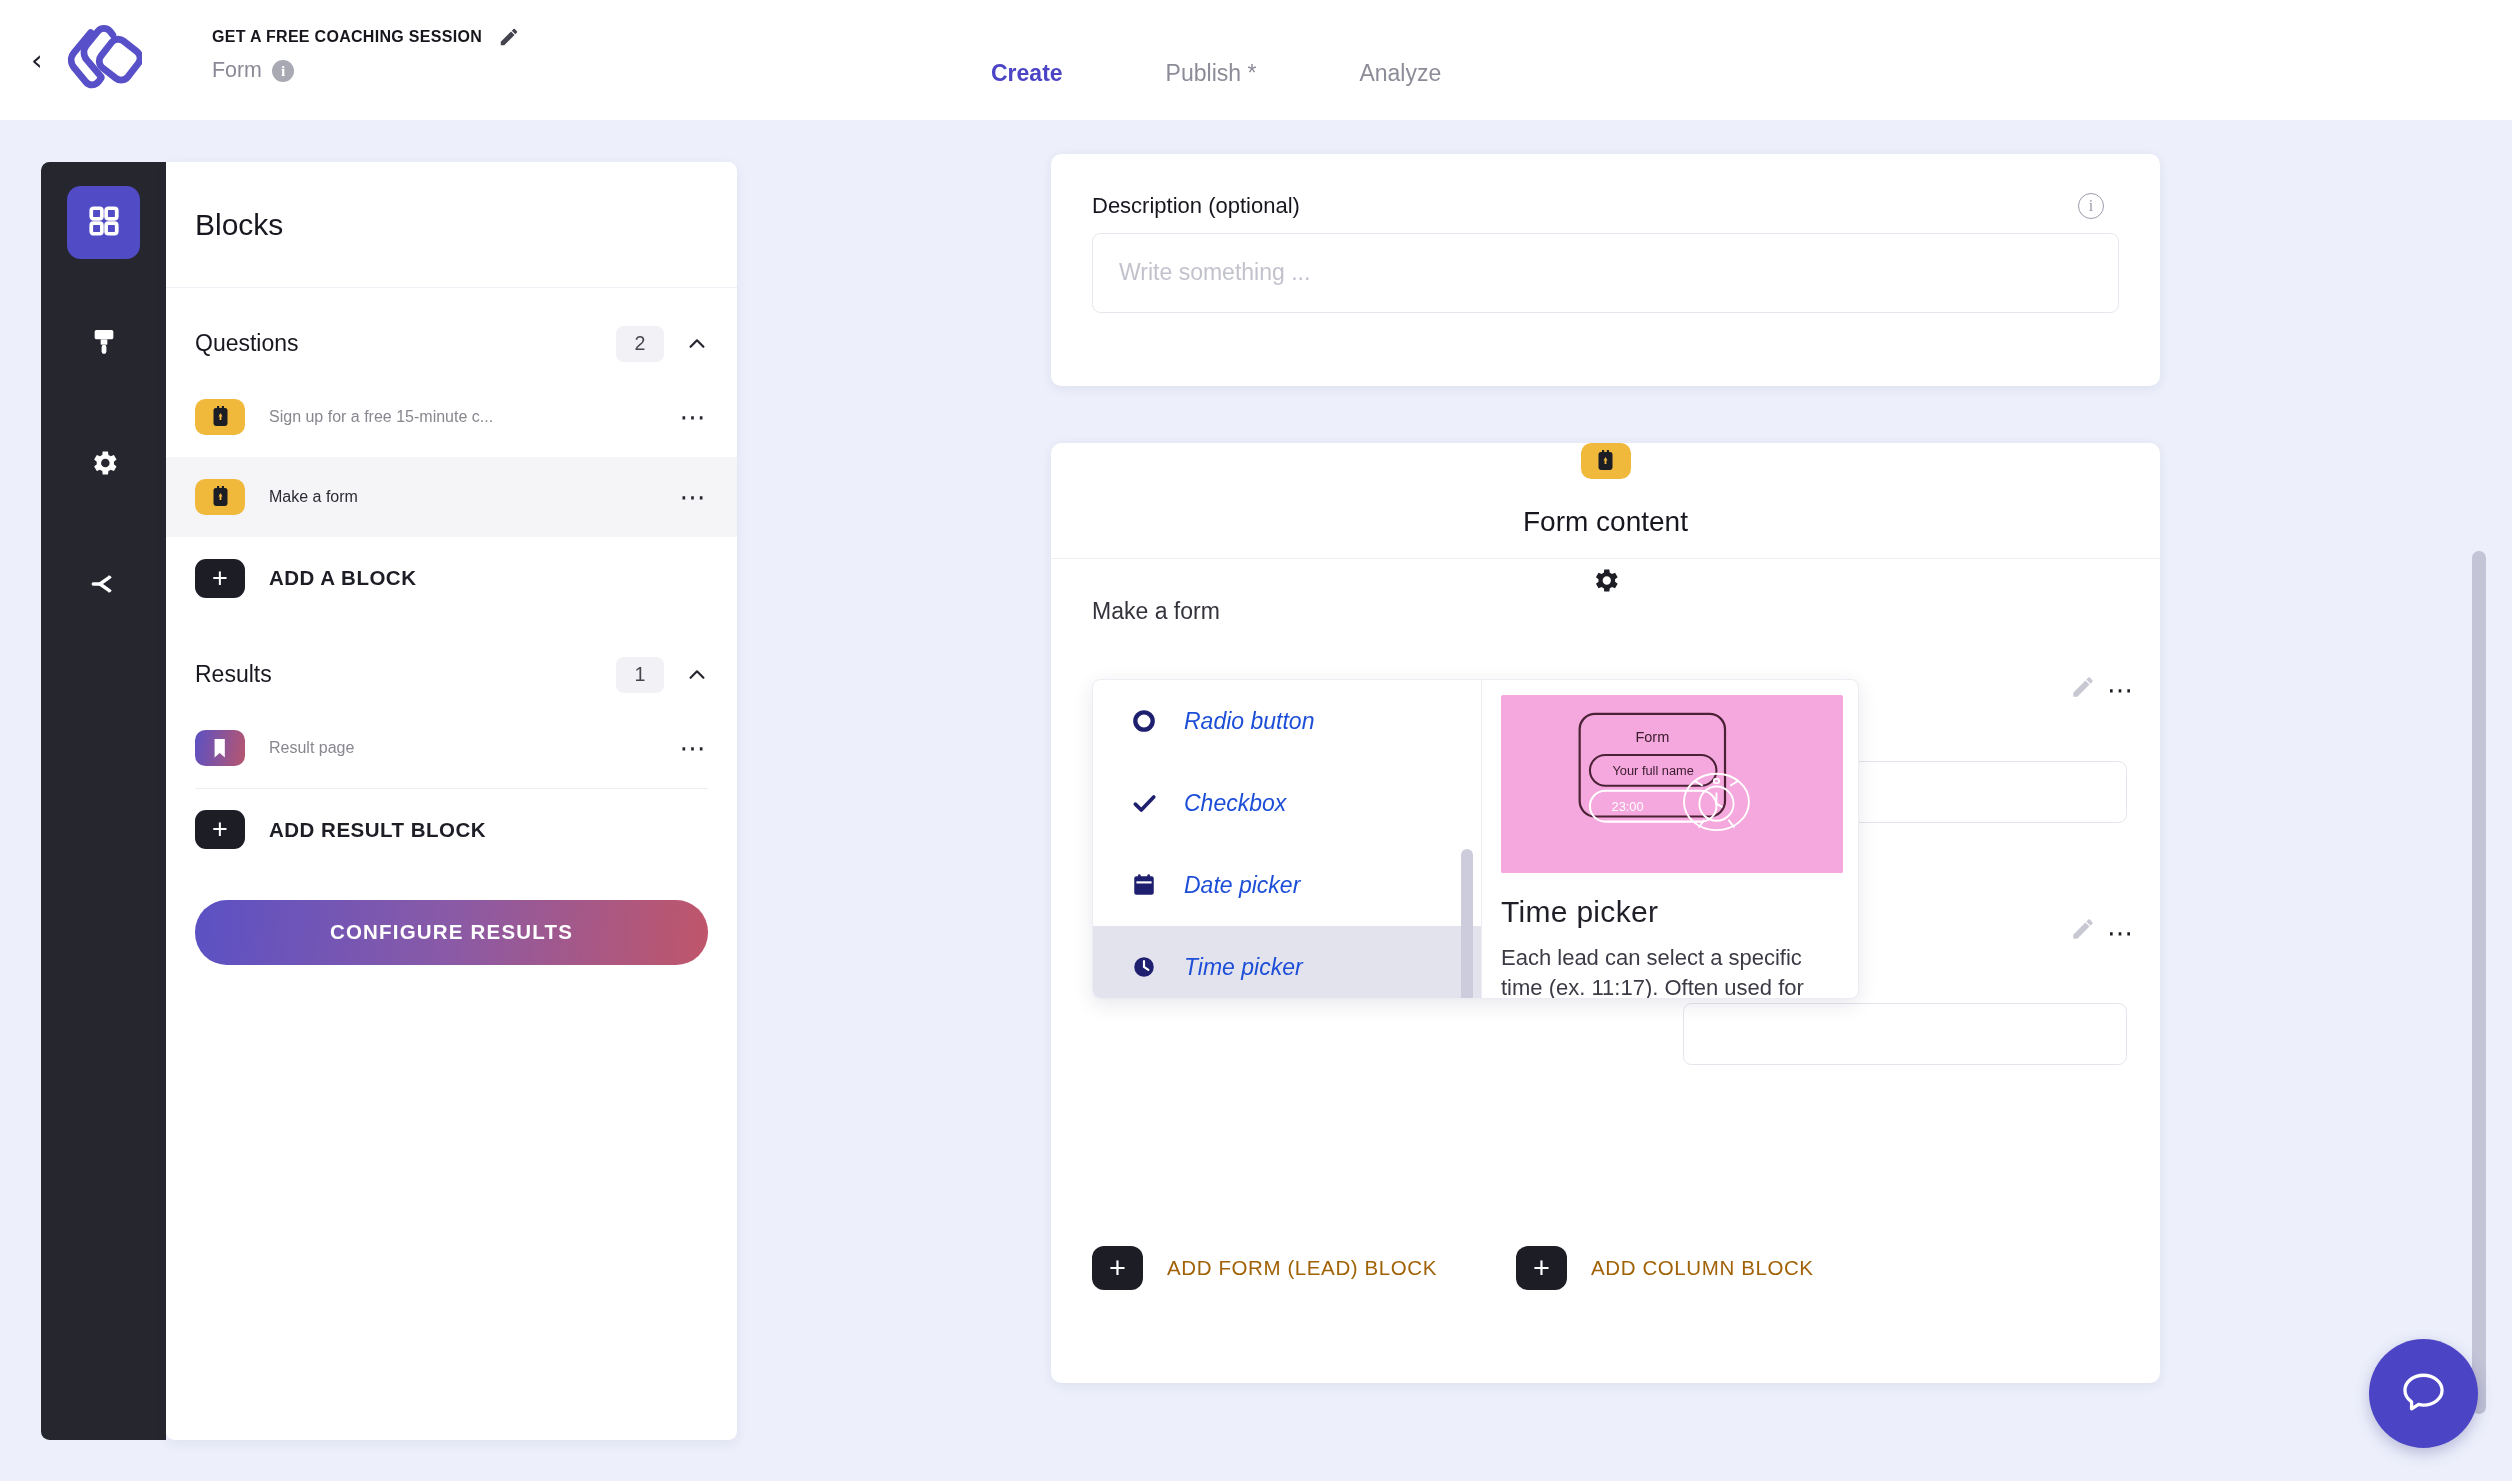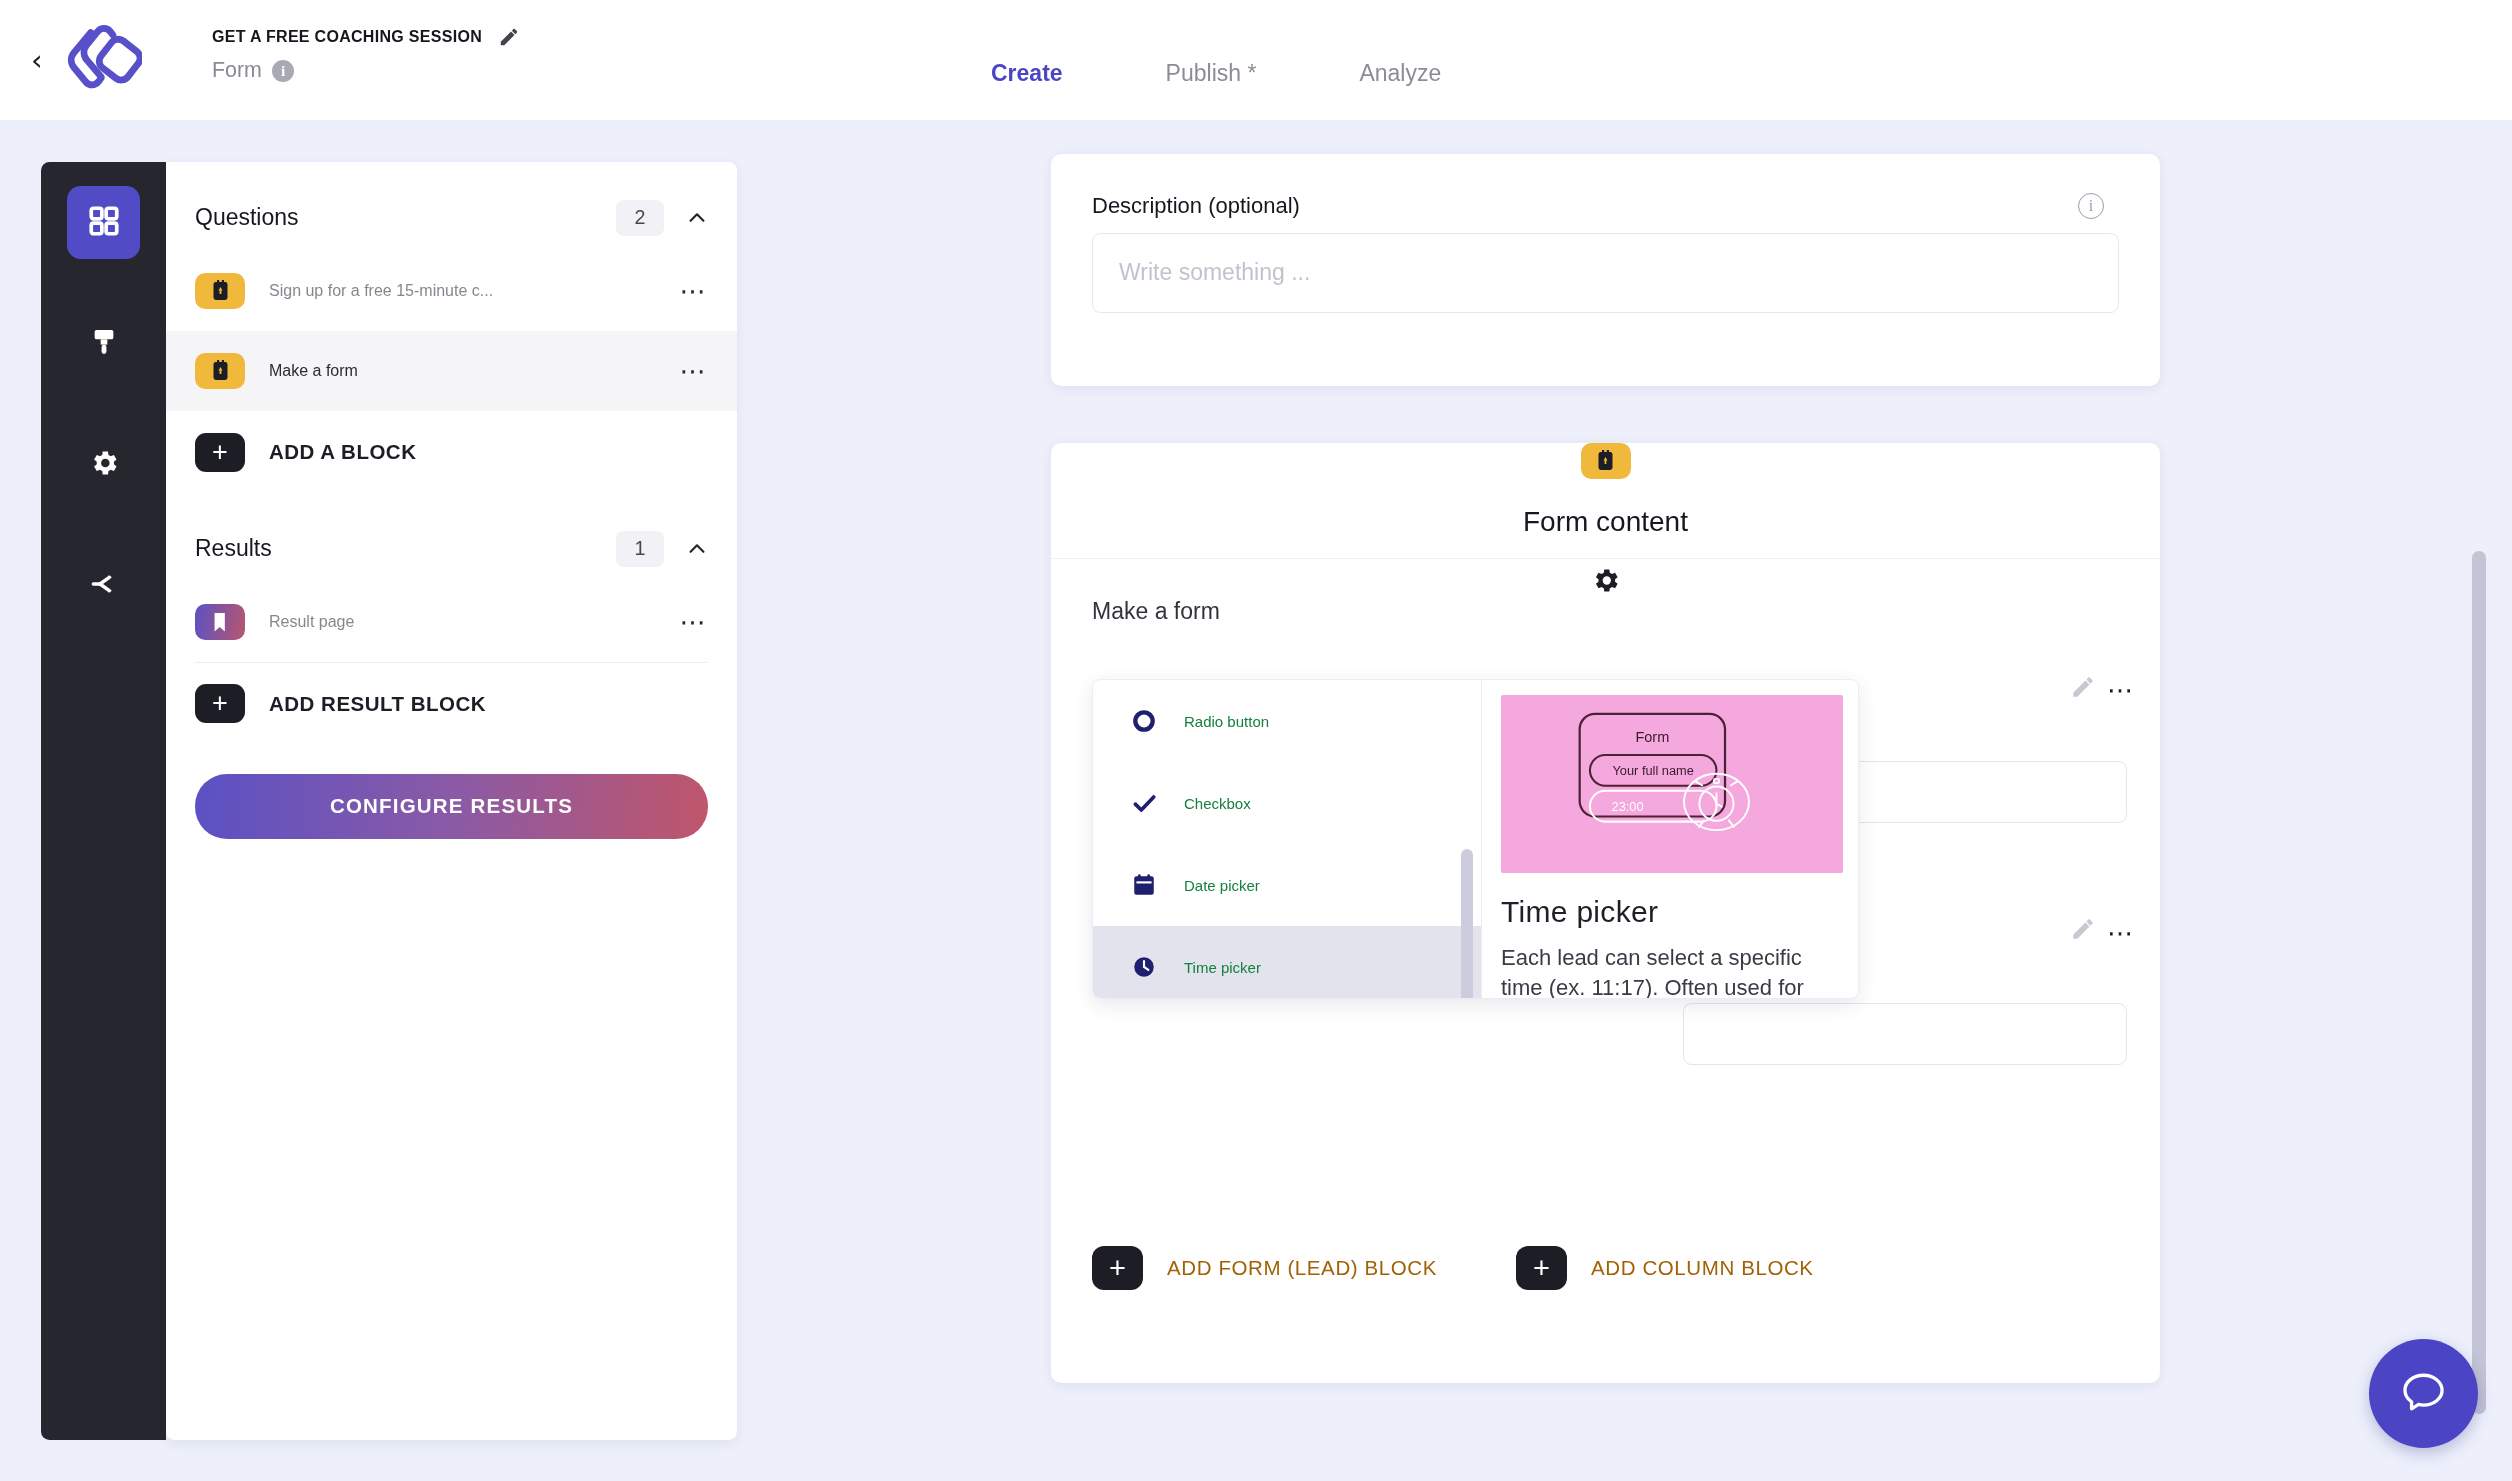--- a/index.html
+++ b/index.html
@@ -189,21 +189,21 @@
   .type-list {
     width: 389px; position: relative; padding-top: 0; flex: 0 0 auto;
     border-right: 0.9px solid #ececf3;
   }
   .type-item {
     height: 82px; display: flex; align-items: center; gap: 26px;
     padding-left: 36px; cursor: pointer;
   }
   .type-item.active { background: #e3e3ee; }
   .type-icon { width: 29px; height: 29px; flex: 0 0 auto; display:flex; align-items:center; justify-content:center;}
-  .type-name { font-size: 15px; color: #15803d; }
+  .type-name { font-size: 23px; color: #1d4ed8; font-style: italic; }
   .list-scrollbar {
     position: absolute; right: 7.7px; top: 169px; width: 12px; height: 167px;
     background: #ccccdd; border-radius: 6px;
   }
   .type-detail { flex: 1 1 auto; padding: 15.4px 19px 0 19px; }
   .detail-thumb {
     width: 342px; height: 178px; background: #f4a8dd; border-radius: 2.6px;
     position: relative; overflow: hidden;
   }
   .detail-title { font-size: 30px; color: #1f1f28; margin-top: 22px; letter-spacing: 0.3px; }
@@ -307,20 +307,23 @@
         <path d="M4 12h5l7-5" stroke="#fff" stroke-width="2.6" fill="none" stroke-linecap="round"></path>
         <path d="M9 12l7 5" stroke="#fff" stroke-width="2.6" fill="none" stroke-linecap="round"></path>
         <path d="M15 5.6l3 1.4-3 1.6z" fill="#fff"></path>
         <path d="M15 15.4l3 1.6-3 1.4z" fill="#fff"></path>
       </svg>
     </span>
   </div>
 </div>
 
 <div class="blocks-panel">
+  <div class="panel-head">
+    <h2>Blocks</h2>
+  </div>
 
   <div class="section-head">
     <span class="section-title">Questions</span>
     <span class="section-right">
       <span class="count-pill">2</span>
       <span class="chev-up">
         <svg width="22" height="22" viewBox="0 0 24 24">
             <path d="M5 15l7-7 7 7" stroke="#26262f" stroke-width="2.4" fill="none" stroke-linecap="round" stroke-linejoin="round"></path>
           </svg>
       </span>

